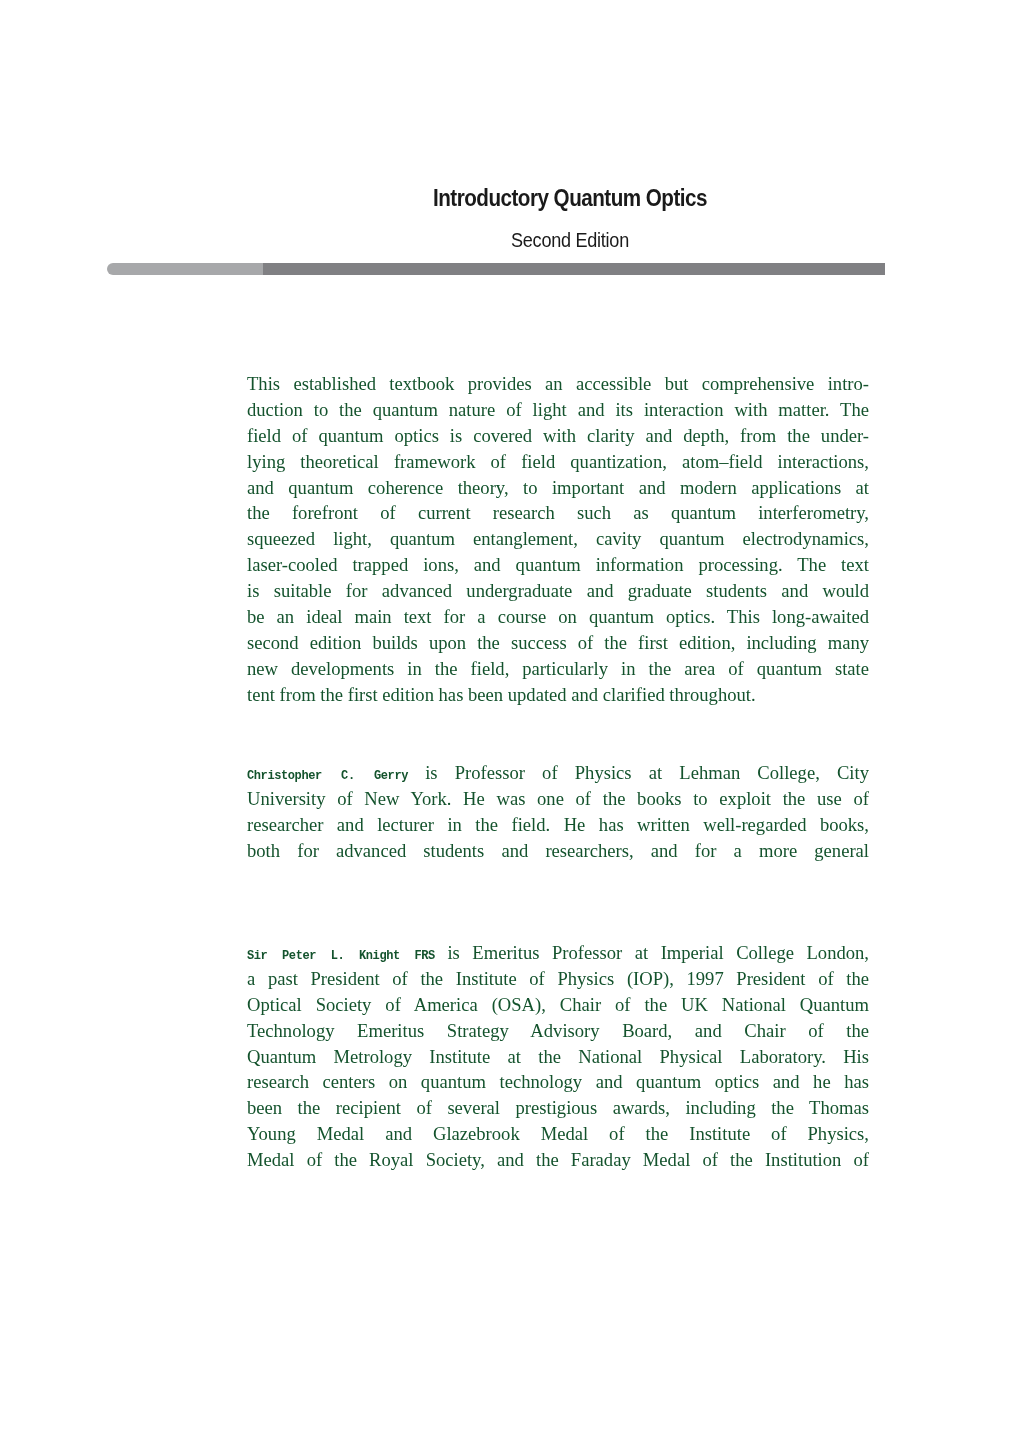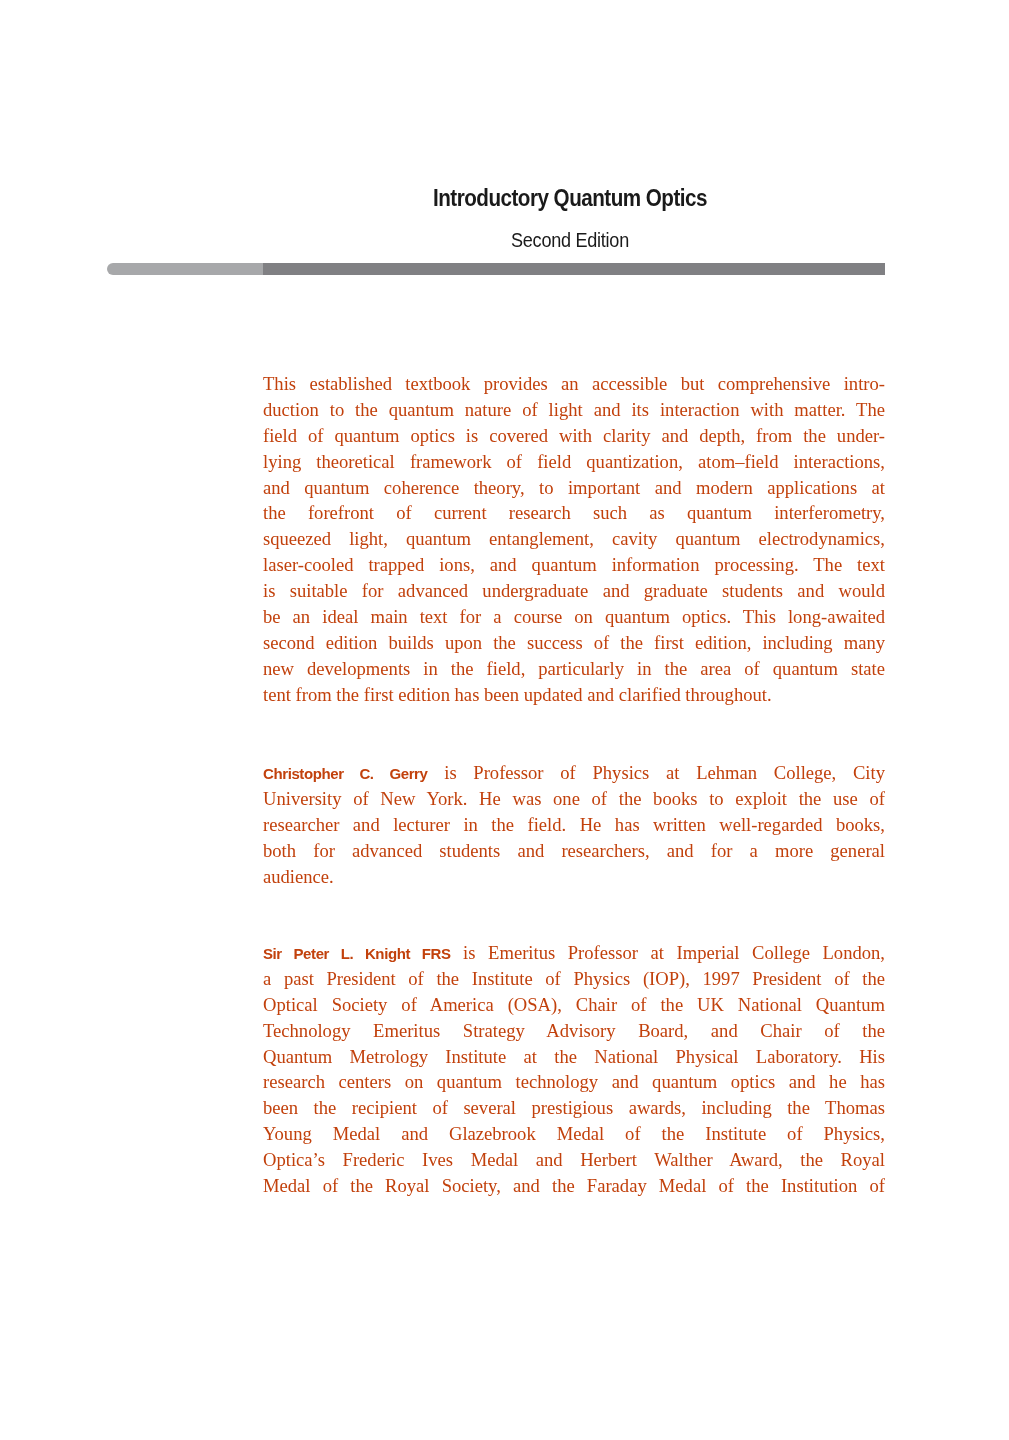--- a/index.html
+++ b/index.html
@@ -15,30 +15,30 @@
     position: absolute; left: 300px; width: 540px; top: 228px;
     text-align: center;
     font-family: "Liberation Sans", sans-serif;
     font-size: 21px; letter-spacing: -0.3px; transform: scaleX(0.86); transform-origin: center;
     color: #1a1a1a;
   }
   .rule { position: absolute; top: 263px; height: 12px; }
   .rule-light { left: 107px; width: 160px; background: #a7a8aa; border-radius: 6px 0 0 6px; }
   .rule-dark { left: 263px; width: 622px; background: #808083; }
   .body-text {
-    position: absolute; left: 263px; width: 622px;
+    position: absolute; left: 247px; width: 622px;
     font-family: "Liberation Serif", serif; font-size: 18.6px; line-height: 25.9px;
-    color: #c2410c;
+    color: #14532d;
   }
   .line { display: block; text-align: justify; text-align-last: justify; white-space: nowrap; height: 25.9px; }
   .line.last { text-align-last: left; }
   .p1 { top: 371px; }
   .p2 { top: 760px; }
   .p3 { top: 940px; }
-  .name { font-family: Liberation Sans, sans-serif; font-weight: bold; font-size: 15px; letter-spacing: -0.4px; }
+  .name { font-family: Liberation Mono, monospace; font-weight: bold; font-size: 12px; letter-spacing: -0.4px; }
 </style>
 </head>
 <body>
 
 <div class="title">Introductory Quantum Optics</div>
 <div class="subtitle">Second Edition</div>
 <div class="rule rule-light"></div>
 <div class="rule rule-dark"></div>
 
 <div class="body-text p1">
@@ -55,27 +55,25 @@
   <span class="line">second edition builds upon the success of the first edition, including many</span>
   <span class="line">new developments in the field, particularly in the area of quantum state</span>
   <span class="line last">tent from the first edition has been updated and clarified throughout.</span>
 </div>
 
 <div class="body-text p2">
   <span class="line"><span class="name">Christopher C. Gerry</span><span> is Professor of Physics at Lehman College, City</span></span>
   <span class="line">University of New York. He was one of the books to exploit the use of</span>
   <span class="line">researcher and lecturer in the field. He has written well-regarded books,</span>
   <span class="line">both for advanced students and researchers, and for a more general</span>
-  <span class="line last">audience.</span>
 </div>
 
 <div class="body-text p3">
   <span class="line"><span class="name">Sir Peter L. Knight FRS</span><span> is Emeritus Professor at Imperial College London,</span></span>
   <span class="line">a past President of the Institute of Physics (IOP), 1997 President of the</span>
   <span class="line">Optical Society of America (OSA), Chair of the UK National Quantum</span>
   <span class="line">Technology Emeritus Strategy Advisory Board, and Chair of the</span>
   <span class="line">Quantum Metrology Institute at the National Physical Laboratory. His</span>
   <span class="line">research centers on quantum technology and quantum optics and he has</span>
   <span class="line">been the recipient of several prestigious awards, including the Thomas</span>
   <span class="line">Young Medal and Glazebrook Medal of the Institute of Physics,</span>
-  <span class="line">Optica’s Frederic Ives Medal and Herbert Walther Award, the Royal</span>
   <span class="line">Medal of the Royal Society, and the Faraday Medal of the Institution of</span>
 </div>
 
 </body></html>

